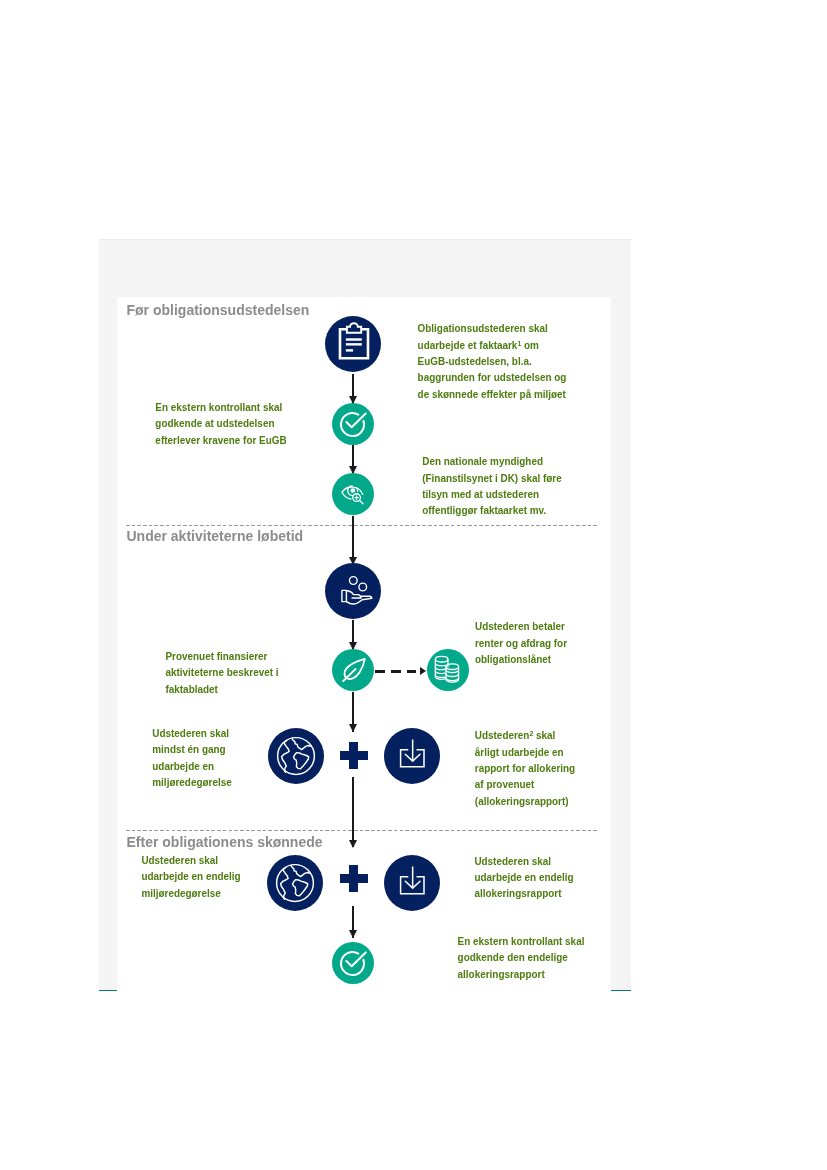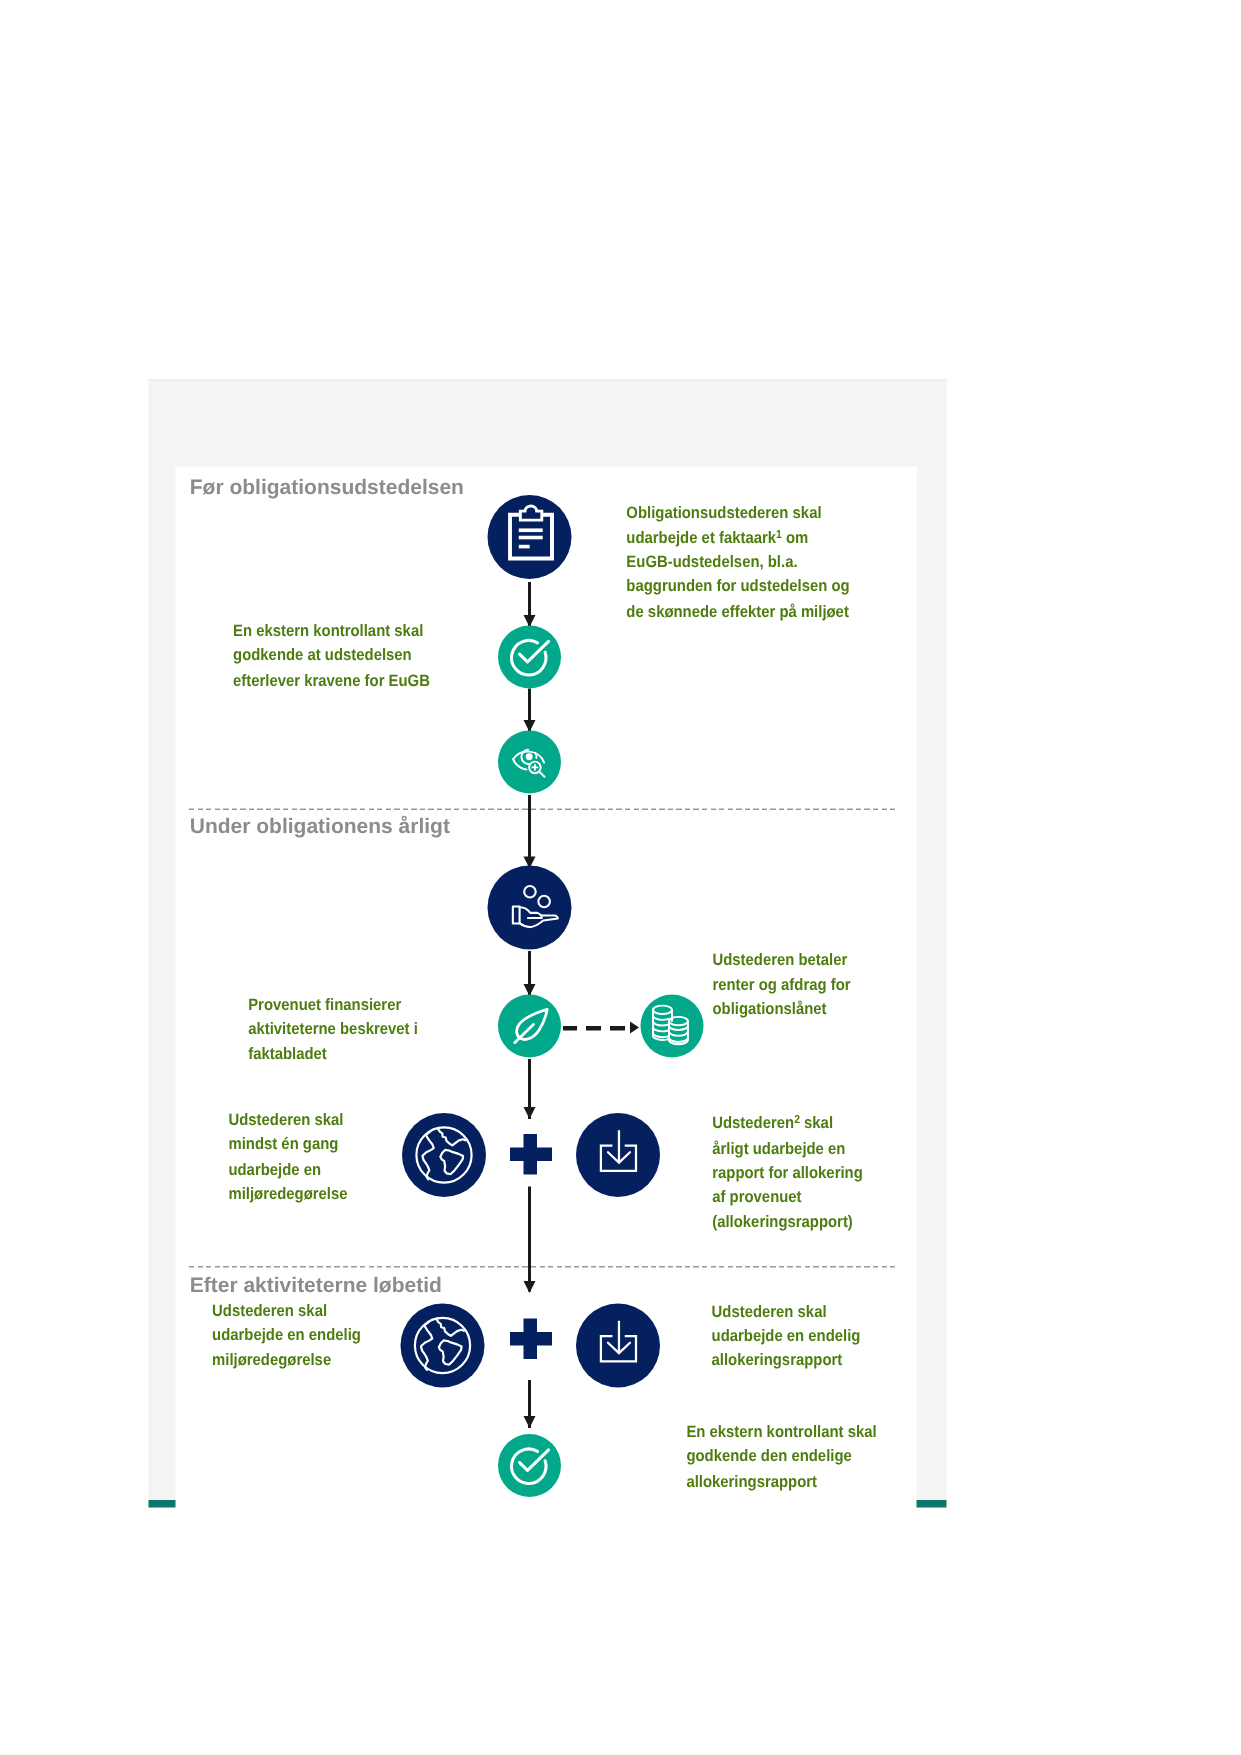--- a/index.html
+++ b/index.html
@@ -1,20 +1,20 @@
 <!DOCTYPE html>
 <html><head>
 <meta charset="utf-8">
 <title>EuGB obligationsudstedelse</title>
 <style>
 
 html,body{margin:0;padding:0;background:#fff;}
 body{width:827px;height:1170px;font-family:"Liberation Sans",sans-serif;}
 #page{position:relative;width:827px;height:1170px;overflow:hidden;background:#fff;}
-#frame{position:absolute;left:99px;top:253px;width:532px;height:752px;background:#f4f4f4;border-top:1px solid #eaeaea;border-bottom:5px solid #0f766e;box-sizing:border-box;}
+#frame{position:absolute;left:99px;top:239px;width:532px;height:752px;background:#f4f4f4;border-top:1px solid #eaeaea;border-bottom:1px solid #0f766e;box-sizing:border-box;}
 #panel{position:absolute;left:18px;top:57px;width:494px;height:695px;background:#fff;overflow:hidden;}
 .sec-label{position:absolute;font-size:14.0px;font-weight:bold;color:#8c8c8c;white-space:nowrap;}
 .sep{position:absolute;height:1px;background-image:repeating-linear-gradient(to right,#9a9a9a 0 3.6px,transparent 3.6px 5.7px);}
 .cap{position:absolute;font-size:11px;font-weight:bold;color:#4d7c0f;text-align:left;white-space:nowrap;}
 .cap span{transform:scaleX(0.902);transform-origin:center;}
 .cap span{display:block;height:16.35px;line-height:16.35px;}
 .cap sup{font-size:0.7em;line-height:0;vertical-align:0.45em;font-weight:bold;}
 .node{position:absolute;border-radius:50%;}
 .node .ic{position:absolute;left:0;top:0;width:100%;height:100%;display:block;overflow:visible;}
 
@@ -30,23 +30,23 @@
 
 </style>
 </head>
 <body>
 
 <div id="page">
  <div id="frame">
   <div id="panel">
    <div class="sec-label" style="left:9.5px;top:4.6px;">Før obligationsudstedelsen</div>
    <div class="sep" style="left:9px;top:228.4px;width:472px;"></div>
-   <div class="sec-label" style="left:9.5px;top:230.6px;">Under obligationens årligt</div>
+   <div class="sec-label" style="left:9.5px;top:230.6px;">Under aktiviteterne løbetid</div>
    <div class="sep" style="left:9px;top:533.0px;width:472px;"></div>
-   <div class="sec-label" style="left:9.5px;top:536.7px;">Efter aktiviteterne løbetid</div>
+   <div class="sec-label" style="left:9.5px;top:536.7px;">Efter obligationens skønnede</div>
    <div class="conn" style="left:235.2px;top:76.5px;height:30px;"></div>
    <div class="ah" style="left:232.3px;top:99px;"></div>
    <div class="conn" style="left:235.2px;top:148px;height:28.5px;"></div>
    <div class="ah" style="left:232.3px;top:169px;"></div>
    <div class="conn" style="left:235.2px;top:218.5px;height:48.5px;"></div>
    <div class="ah" style="left:232.3px;top:259.5px;"></div>
    <div class="conn" style="left:235.2px;top:323px;height:29.5px;"></div>
    <div class="ah" style="left:232.3px;top:345px;"></div>
    <div class="conn" style="left:235.2px;top:395px;height:39.7px;"></div>
    <div class="ah" style="left:232.3px;top:427.2px;"></div>
@@ -185,20 +185,26 @@
     <span>udarbejde et faktaark<sup>1</sup> om</span>
     <span>EuGB-udstedelsen, bl.a.</span>
     <span>baggrunden for udstedelsen og</span>
     <span>de skønnede effekter på miljøet</span>
    </div>
    <div class="cap" style="left:103.9px;top:102px;transform:translateX(-50%);">
     <span>En ekstern kontrollant skal</span>
     <span>godkende at udstedelsen</span>
     <span>efterlever kravene for EuGB</span>
    </div>
+   <div class="cap" style="left:374.5px;top:156.3px;transform:translateX(-50%);">
+    <span>Den nationale myndighed</span>
+    <span>(Finanstilsynet i DK) skal føre</span>
+    <span>tilsyn med at udstederen</span>
+    <span>offentliggør faktaarket mv.</span>
+   </div>
    <div class="cap" style="left:403.5px;top:295.2px;transform:translateX(-50%);margin-top:26px;">
     <span>Udstederen betaler</span>
     <span>renter og afdrag for</span>
     <span>obligationslånet</span>
    </div>
    <div class="cap" style="left:105.3px;top:350.9px;transform:translateX(-50%);">
     <span>Provenuet finansierer</span>
     <span>aktiviteterne beskrevet i</span>
     <span>faktabladet</span>
    </div>

